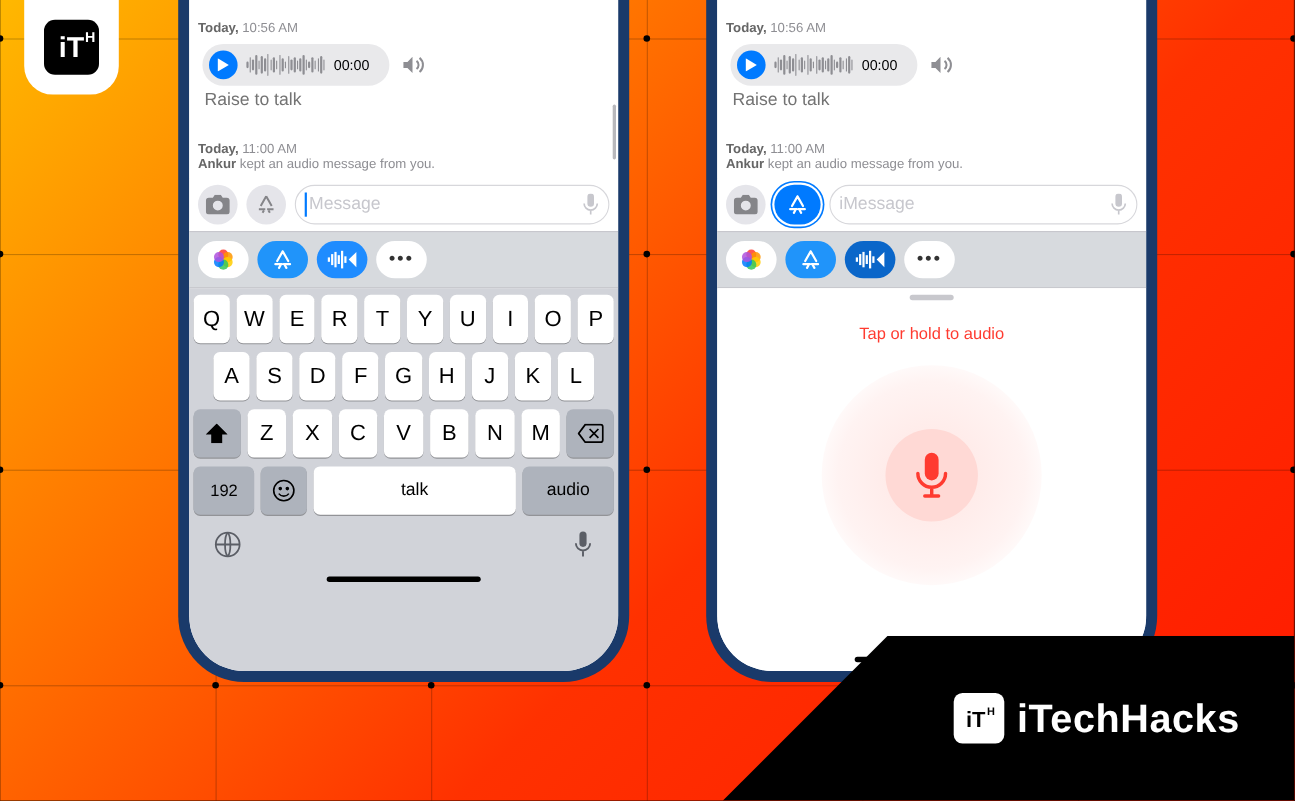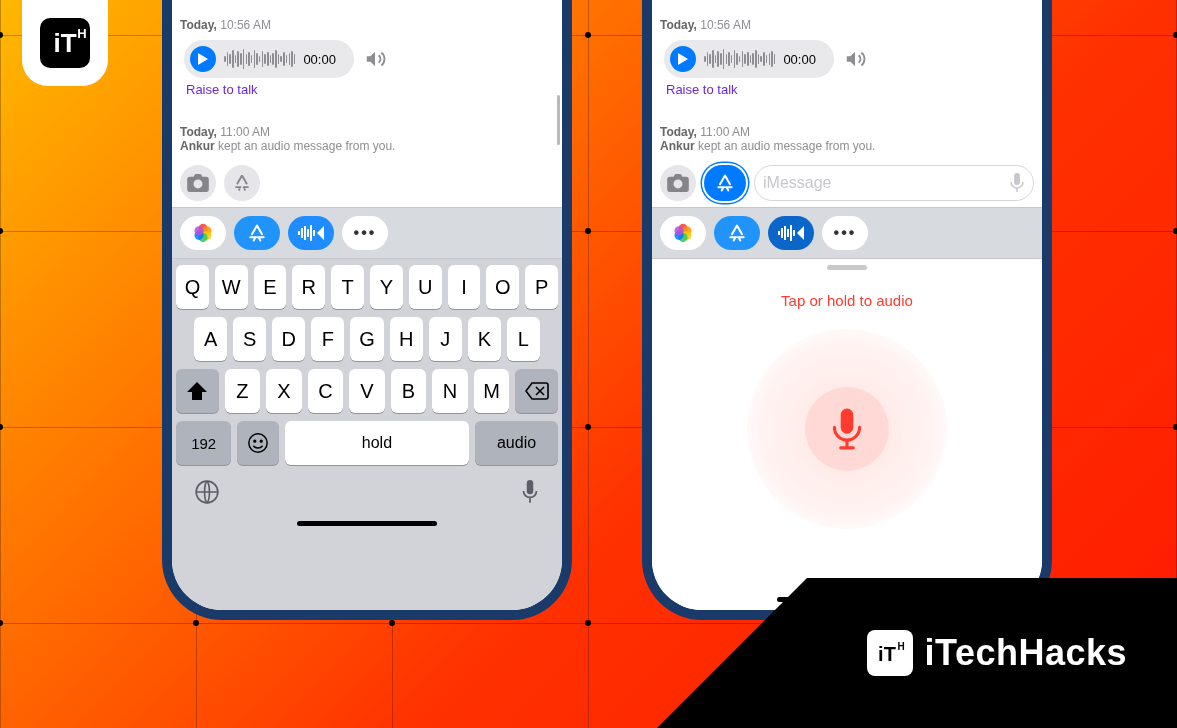--- a/index.html
+++ b/index.html
@@ -65,21 +65,21 @@
   .bubble {
     background:#e9e9eb; border-radius:20px; padding:6px 12px 6px 6px;
     display:flex; align-items:center; gap:8px; width:170px;
   }
   .play { width:26px; height:26px; border-radius:50%; background:#007aff; display:flex; align-items:center; justify-content:center; }
   .play svg { width:12px; height:12px; fill:#fff; }
   .wave { display:flex; gap:1.2px; align-items:center; }
   .wave span { width:1.5px; background:#8e8e93; border-radius:1px; }
   .btime { font-size:13px; color:#000; font-variant-numeric:tabular-nums; }
   .speaker { color:#8e8e93; }
-  .hint { color:#6d28d9; font-size:13px; padding:2px 6px 10px; }
+  .hint { color:#737373; font-size:16px; padding:2px 6px 10px; }
 
   .inputbar { display:flex; align-items:center; gap:8px; padding:6px 8px; background:#fff; }
   .ibtn { width:36px; height:36px; border-radius:18px; background:#e5e5ea; display:flex; align-items:center; justify-content:center; color:#858589; }
   .ibtn.blue { background:#007aff; color:#fff; width:42px; border-radius:21px; }
   .ibtn.blue.ring { box-shadow: 0 0 0 2px #fff, 0 0 0 3.5px #007aff; }
   .msgfield { flex:1; height:36px; border:1px solid #d7d7db; border-radius:18px; display:flex; align-items:center; padding:0 8px; color:#c7c7cd; font-size:16px; }
   .msgfield .cursor { width:2px; height:22px; background:#007aff; margin-right:2px; }
   .msgfield .mic { margin-left:auto; color:#c7c7cd; }
 
   .appstrip { background:#d7dade; padding:8px 8px; display:flex; gap:8px; border-top:1px solid #c7c7cd; border-bottom:1px solid #c7c7cd;}
@@ -191,20 +191,30 @@
     <div class="inputbar">
       <div class="ibtn">
         <svg width="22" height="18" viewBox="0 0 24 20" fill="#858589">
             <path d="M9 0l-2 3H3a3 3 0 00-3 3v11a3 3 0 003 3h18a3 3 0 003-3V6a3 3 0 00-3-3h-4l-2-3H9zm3 6a5 5 0 110 10 5 5 0 010-10z"></path>
           </svg>
       </div>
       <div class="ibtn">
         <svg width="20" height="20" viewBox="0 0 24 24" fill="none" stroke="#858589" stroke-width="2.2">
             <path d="M12 3l6 10.5M12 3L6 13.5M4 17h7m2 0h7M8 21l1.5-2.6M16 21l-1.5-2.6"></path>
           </svg>
+      </div>
+      <div class="msgfield">
+        <span class="cursor"></span>
+        <span>Message</span>
+        <span class="mic">
+          <svg width="16" height="20" viewBox="0 0 14 20" fill="#c7c7cd">
+              <rect x="4" y="0" width="6" height="12" rx="3"></rect>
+              <path d="M1 9a6 6 0 0012 0M7 15v4" stroke="#c7c7cd" stroke-width="1.5" fill="none"></path>
+            </svg>
+        </span>
       </div>
     </div>
 
     <div class="appstrip">
       <div class="pill photos">
         <svg width="22" height="22" viewBox="0 0 24 24">
             <g transform="translate(12 12)">
               <circle r="5" cx="0" cy="-5" fill="#ff3b30" opacity="0.85"></circle>
               <circle r="5" cx="4.3" cy="-2.5" fill="#ff9500" opacity="0.85"></circle>
               <circle r="5" cx="4.3" cy="2.5" fill="#ffcc00" opacity="0.85"></circle>
@@ -282,21 +292,21 @@
       <div class="krow">
         <div class="key num">192</div>
         <div class="key emoji">
           <svg width="22" height="22" viewBox="0 0 24 24" fill="none" stroke="#000" stroke-width="1.6">
               <circle cx="12" cy="12" r="10"></circle>
               <circle cx="8.5" cy="10" r="1" fill="#000"></circle>
               <circle cx="15.5" cy="10" r="1" fill="#000"></circle>
               <path d="M7 15c1.3 1.7 3 2.5 5 2.5s3.7-.8 5-2.5"></path>
             </svg>
         </div>
-        <div class="key space">hold</div>
+        <div class="key space">talk</div>
         <div class="key ret">audio</div>
       </div>
       <div class="bottombar">
         <span>
           <svg width="26" height="26" viewBox="0 0 24 24" fill="none" stroke="#5b5e66" stroke-width="1.5">
               <circle cx="12" cy="12" r="10"></circle>
               <path d="M2 12h20M12 2c3 3 3 17 0 20M12 2c-3 3-3 17 0 20"></path>
             </svg>
         </span>
         <span>

